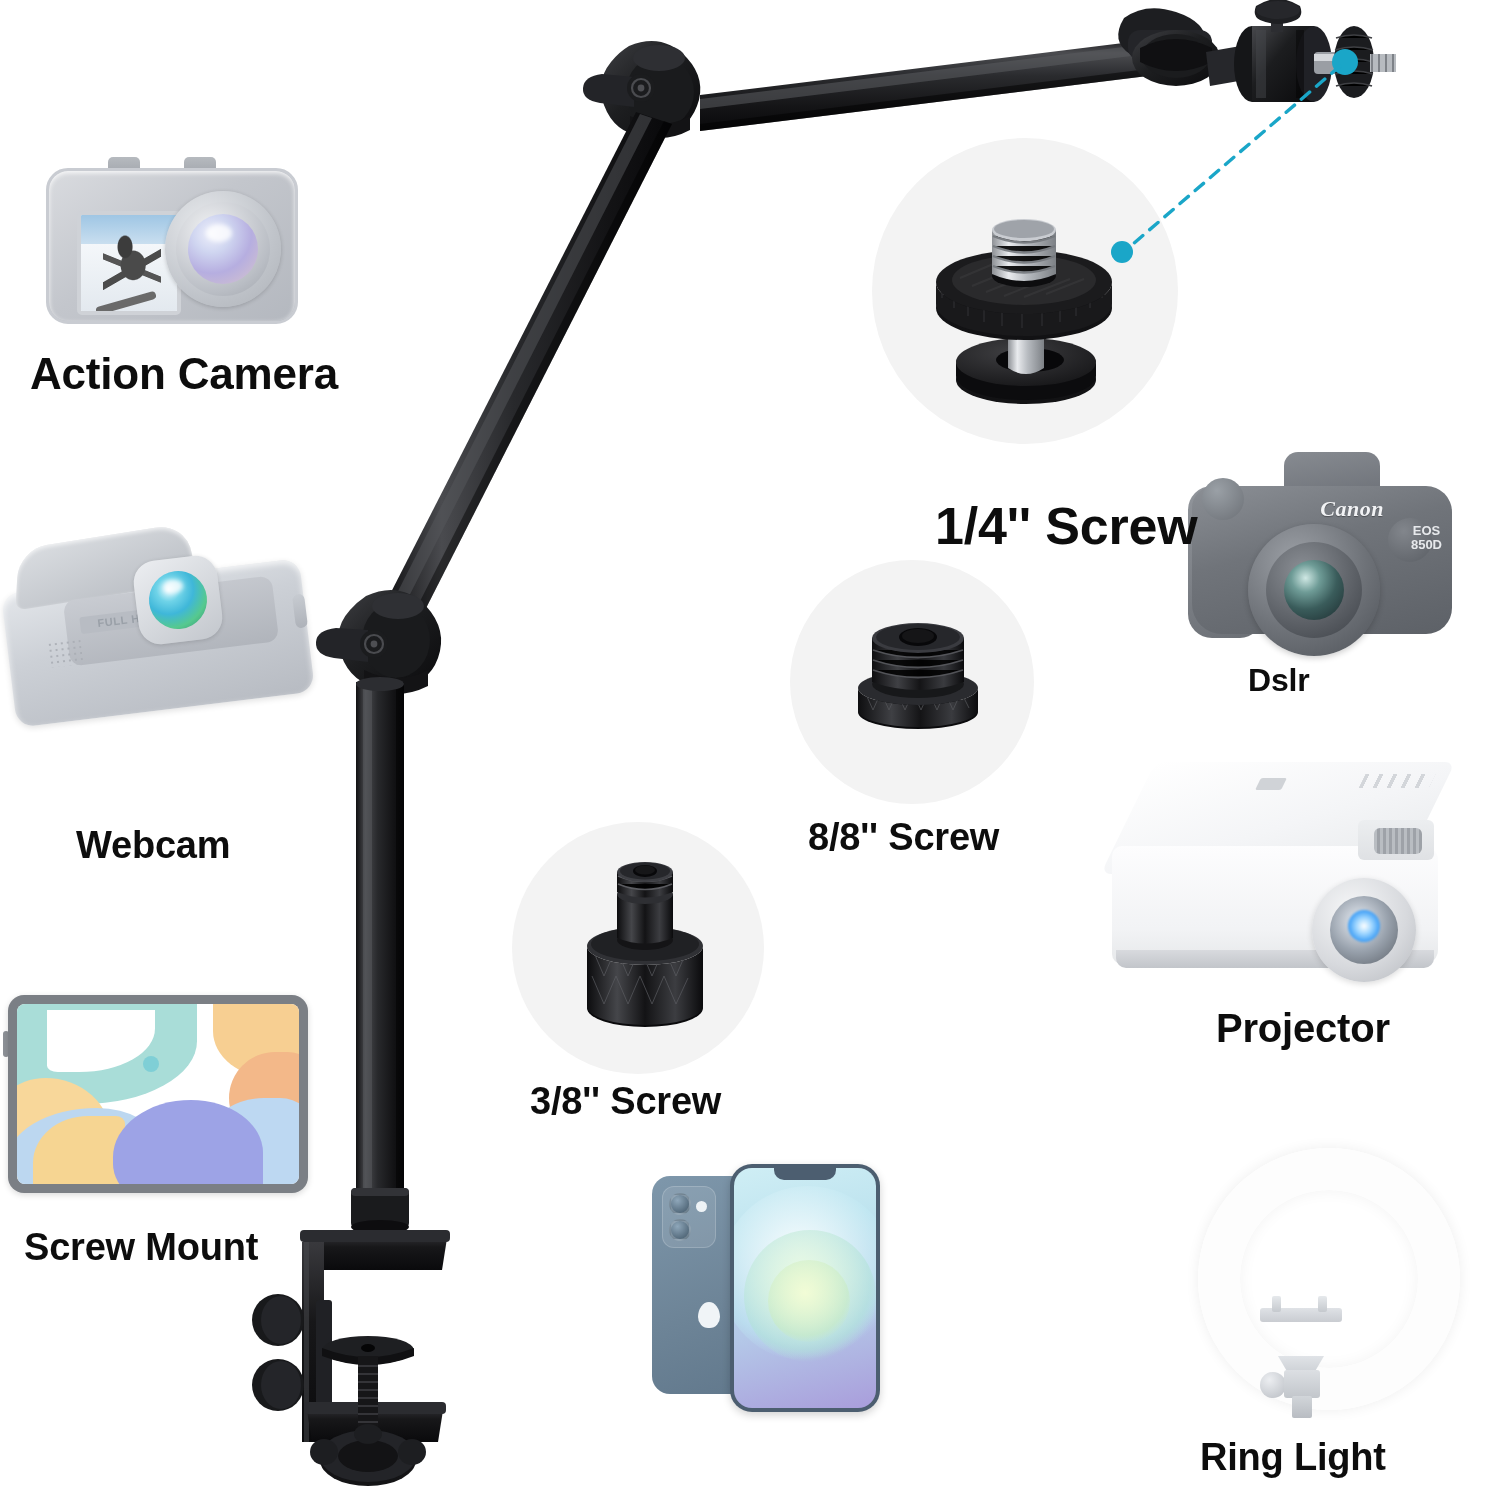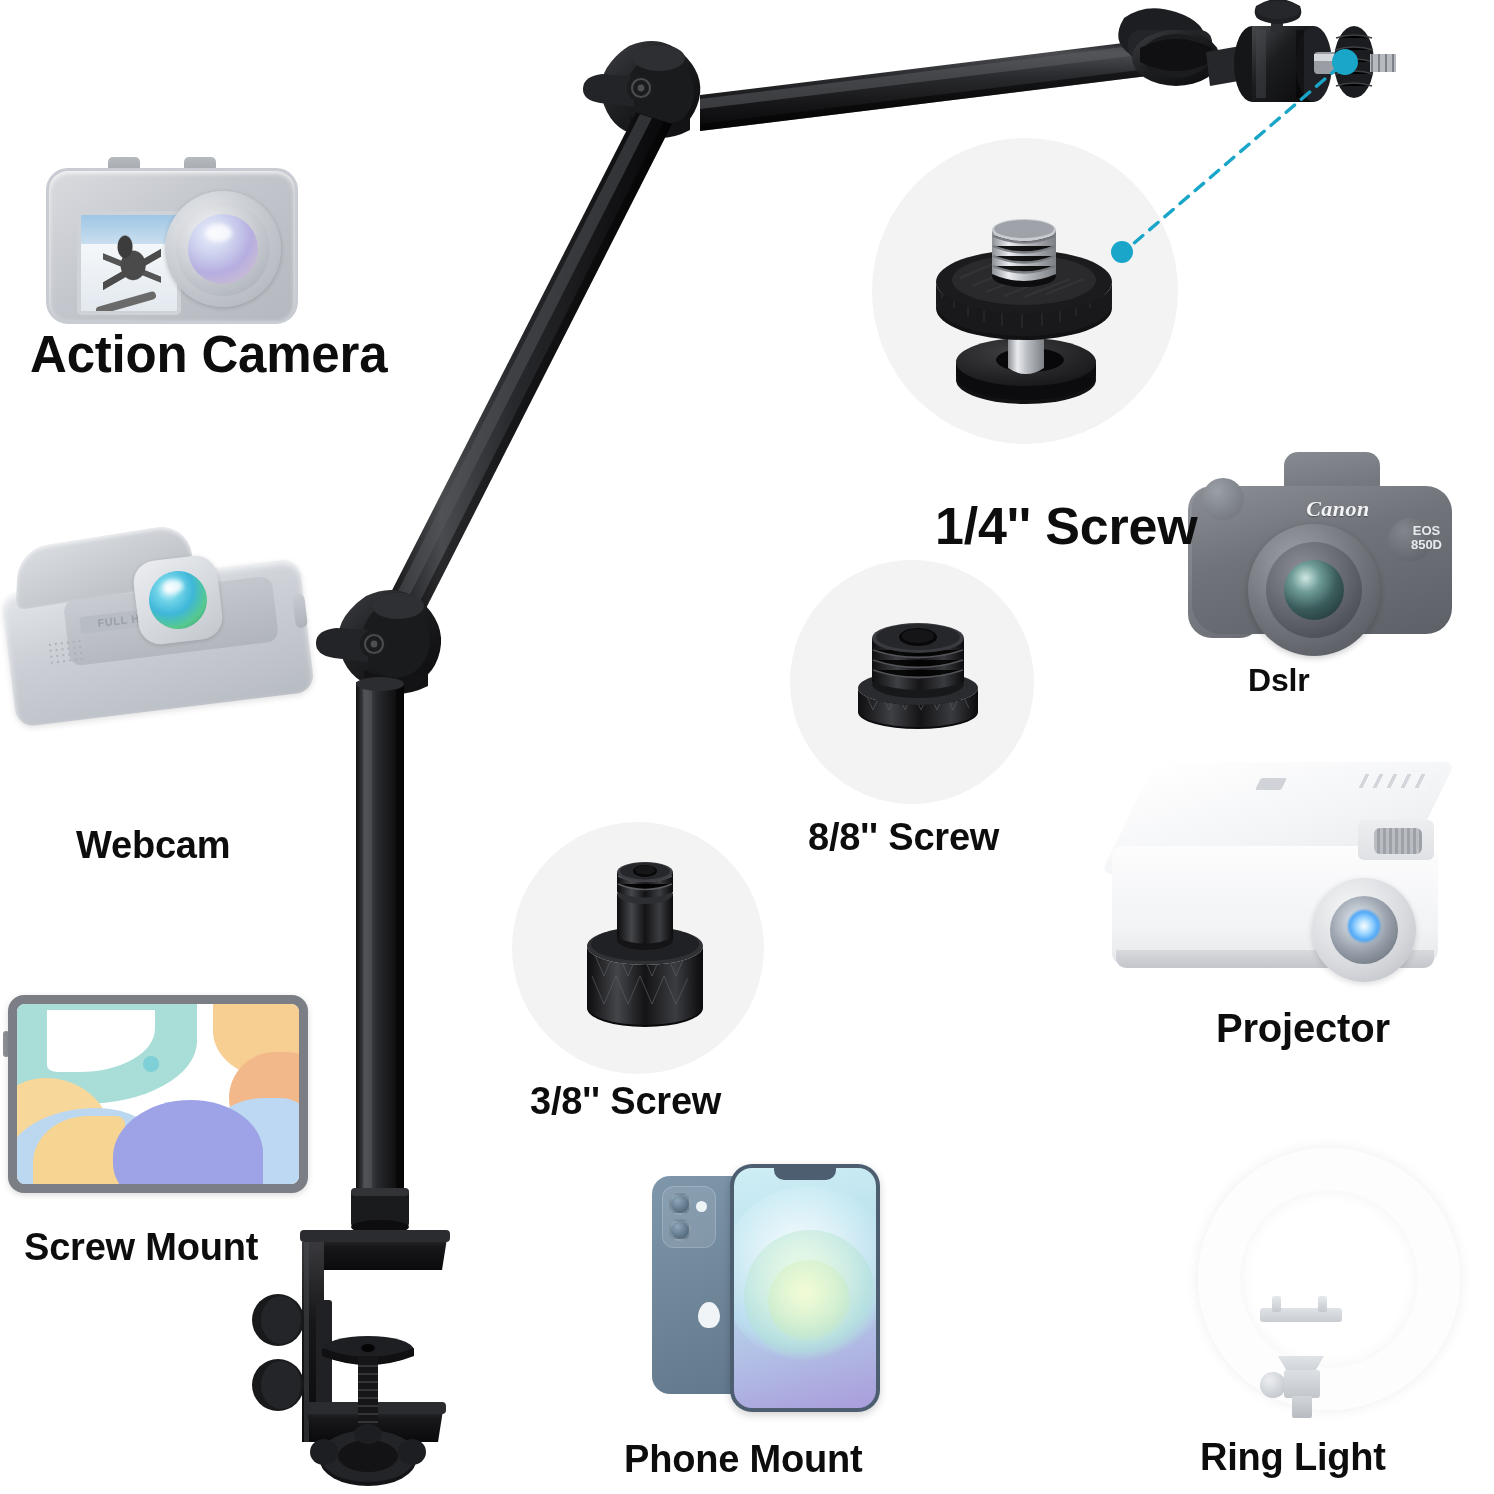--- a/index.html
+++ b/index.html
@@ -186,21 +186,21 @@
     background: linear-gradient(160deg,#92969c,#6b6f75);
     border-radius: 24px 12px 22px 24px;
   }
   .dslr-prism{
     position:absolute; left:92px; top:0px; width:96px; height:50px;
     background: linear-gradient(170deg,#878b91,#6b6f76);
     border-radius: 14px 14px 4px 4px;
   }
   .dslr-brand{
     position:absolute; left:100px; top:44px; width:92px;
-    text-align:center; color:#f2f3f5; font-size:22px;
+    text-align:right; color:#f2f3f5; font-size:22px;
     font-family:"Liberation Serif", serif; font-weight:700;
     font-style: italic; letter-spacing:.5px;
     text-shadow: 0 1px 1px rgba(0,0,0,.35);
   }
   .dslr-model{
     position:absolute; right:20px; top:72px;
     color:#e7e9ec; font-size:13px; font-weight:700; line-height:14px;
     text-align:center;
     font-family:"Liberation Sans", sans-serif;
   }
@@ -534,21 +534,21 @@
       </div>
       <div class="ac-lens-outer">
         <div class="ac-lens-mid">
           <div class="ac-lens-glass">
             <div class="ac-lens-hl"></div>
           </div>
         </div>
       </div>
     </div>
   </div>
-  <div class="label" style="left:30px; top:329px; font-size:51px;">Action Camera</div>
+  <div class="label" style="left:30px; top:352px; font-size:44px;">Action Camera</div>
 
   <div class="prod wc-wrap" style="left:8px; top:530px; width:312px; height:200px;">
     <div class="wc-body"></div>
     <div class="wc-clip"></div>
     <div class="wc-band"></div>
     <div class="wc-badge">FULL HD</div>
     <div class="wc-mesh"></div>
     <div class="wc-sidebtn"></div>
     <div class="wc-lensbox">
       <div class="wc-lens">
@@ -625,21 +625,20 @@
     </div>
     <div class="ph-front">
       <div class="ph-notch"></div>
       <div class="ph-screen">
         <div class="ph-ring" style="left:-14px; top:18px; width:176px; height:176px; background:radial-gradient(circle at 45% 40%, rgba(255,255,255,.92), rgba(190,231,242,.6) 60%, rgba(190,231,242,0) 72%);"></div>
         <div class="ph-ring" style="left:10px; top:62px; width:132px; height:132px; background:radial-gradient(circle at 45% 40%, rgba(236,252,226,.95), rgba(176,226,214,.55) 62%, rgba(176,226,214,0) 74%);"></div>
         <div class="ph-ring" style="left:34px; top:92px; width:82px; height:82px; background:radial-gradient(circle at 45% 40%, rgba(242,252,214,.98), rgba(200,235,196,.6) 64%, rgba(200,235,196,0) 76%);"></div>
       </div>
     </div>
   </div>
-  <div class="label" style="left:624px; top:1440px; font-size:38px;">Phone Mount</div>
 
   <div class="prod rl" style="left:1198px; top:1148px; width:266px; height:276px;">
     <div class="rl-outer"></div>
     <div class="rl-bar"></div>
     <div class="rl-peg" style="left:74px;"></div>
     <div class="rl-peg" style="left:120px;"></div>
     <div class="rl-stem"></div>
     <div class="rl-knob"></div>
     <div class="rl-block"></div>
     <div class="rl-post"></div>

